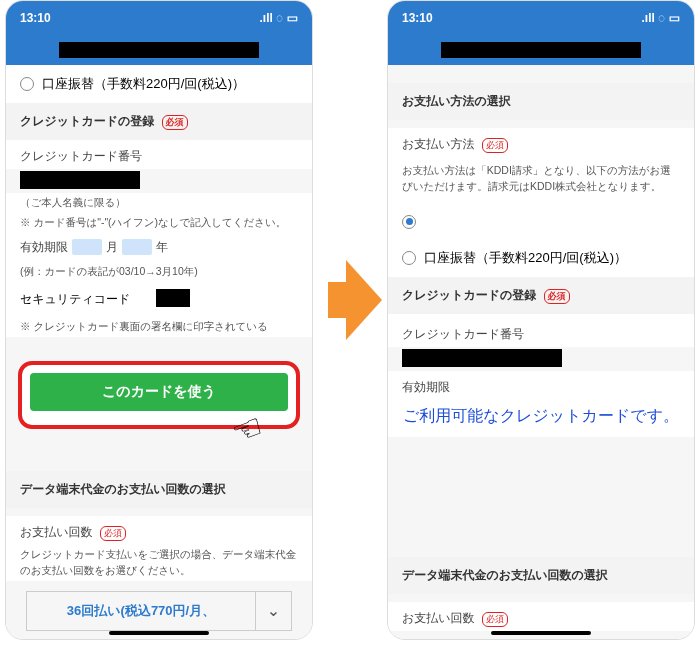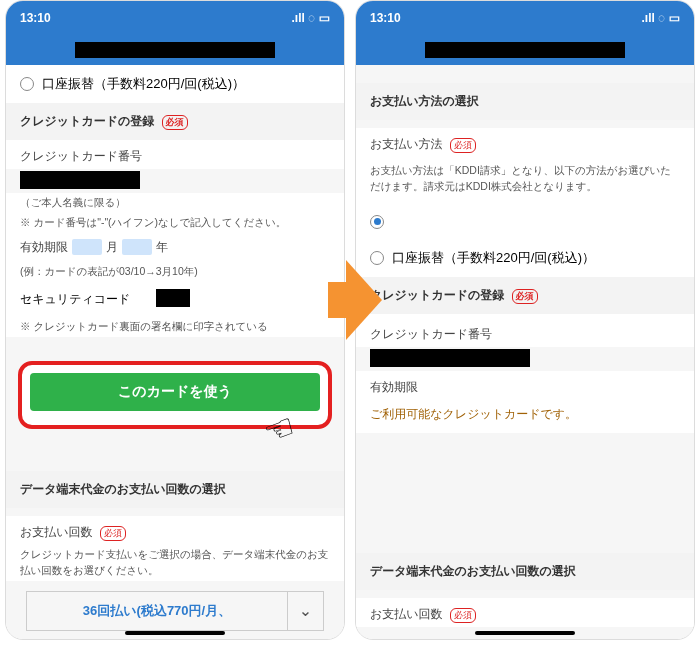--- a/index.html
+++ b/index.html
@@ -1,18 +1,18 @@
 <!DOCTYPE html>
 <html><head>
   <meta charset="utf-8">
   <style>
     * { box-sizing: border-box; margin: 0; padding: 0; font-family: -apple-system, "Hiragino Sans", sans-serif; }
     body { background: #fff; width: 700px; height: 650px; position: relative; overflow: hidden; }
     .phones { display: flex; align-items: flex-start; justify-content: space-between; padding: 0 5px; }
-    .phone { width: 340px; height: 640px; border: 1px solid #dcdcdc; border-radius: 18px; overflow: hidden; background: #fff; position: relative; }
+    .phone { width: 308px; height: 640px; border: 1px solid #dcdcdc; border-radius: 18px; overflow: hidden; background: #fff; position: relative; }
     .statusbar { height: 34px; background: #2d7bcd; color: #fff; display: flex; align-items: center; justify-content: space-between; padding: 0 14px; font-size: 12px; font-weight: 600; }
     .statusbar .right { display: flex; gap: 4px; align-items: center; }
     .header { height: 30px; background: #2d7bcd; display: flex; align-items: center; justify-content: center; }
     .header .black { width: 200px; height: 16px; background: #000; }
     .content { height: 576px; overflow: hidden; padding: 0; background: #f6f6f6; }
     .section-title { background: #f3f3f3; padding: 10px 14px; font-size: 12px; font-weight: 600; color: #333; }
     .radio-row { display: flex; align-items: center; gap: 8px; padding: 10px 14px; font-size: 13px; background: #fff; }
     .radio { width: 14px; height: 14px; border: 1.5px solid #888; border-radius: 50%; display: inline-flex; align-items: center; justify-content: center; }
     .radio.selected::after { content: ""; width: 7px; height: 7px; background: #2d7bcd; border-radius: 50%; }
     .badge { display: inline-block; border: 1px solid #d22; color: #d22; font-size: 9px; padding: 0 3px; border-radius: 6px; margin-left: 4px; }
@@ -29,21 +29,21 @@
     .hand { position:absolute; right: 34px; bottom: -24px; font-size: 34px; color:#000; transform: rotate(-20deg); }
     .gap { height: 18px; background:#f6f6f6; }
     .smallgap { height: 8px; background:#f6f6f6; }
     .dropdown { margin: 10px 20px; border:1px solid #ccc; display:flex; align-items:stretch; }
     .dropdown .val { flex:1; color:#2d7bcd; font-size:13px; padding:10px 8px; text-align:center;font-weight:bold; }
     .dropdown .chev { width:36px; border-left:1px solid #ccc; display:flex; align-items:center; justify-content:center; color:#555; }
     .home-ind { position:absolute; bottom:4px; left:50%; transform:translateX(-50%); width:100px; height:4px; background:#000; border-radius:3px; }
     .arrow { position:absolute; left: 328px; top: 260px; width: 54px; height: 80px; }
     .arrow-shape { width:0; height:0; border-top:40px solid transparent; border-bottom:40px solid transparent; border-left:36px solid #f59331; position:absolute; right:0; }
     .arrow-stem { position:absolute; left:0; top:22px; width:24px; height:36px; background:#f59331; }
-    .red-ok { color:#a16207; font-size:12px; padding: 6px 14px 10px; background:#fff; }
+    .red-ok { color:#1d4ed8; font-size:16px; padding: 6px 14px 10px; background:#fff;text-align:center; }
     .p2-info { font-size:10.5px; color:#555; padding:6px 14px 10px; background:#fff; line-height:1.5; }
   </style>
 </head>
 <body>
 
 <div class="phones">
 
   <div class="phone">
     <div class="statusbar">
       <span>13:10</span>

